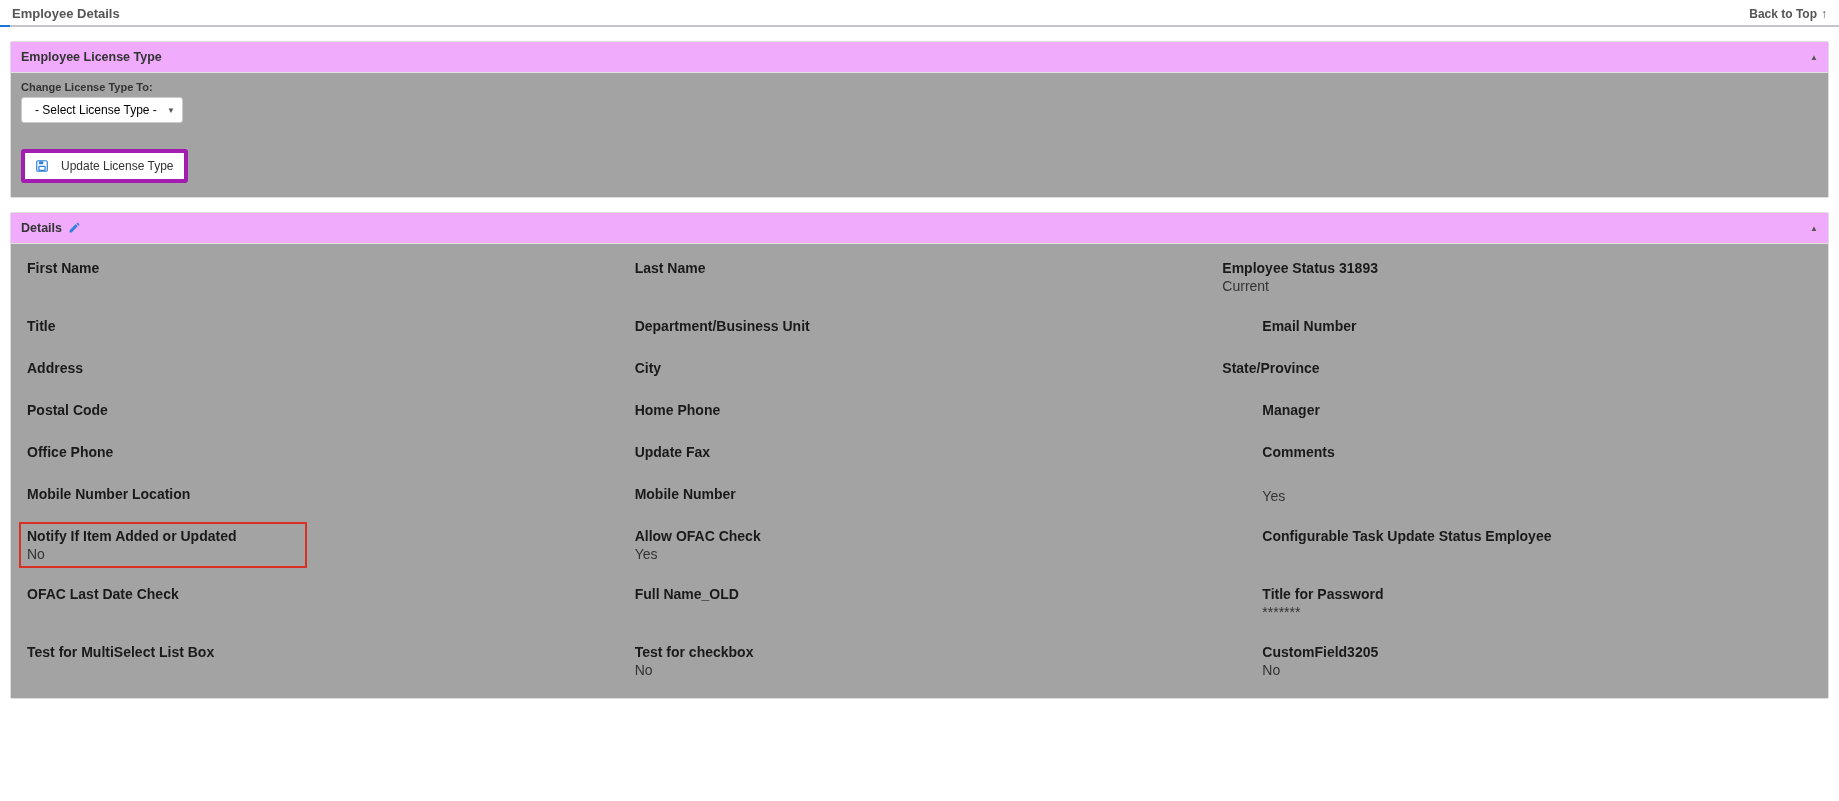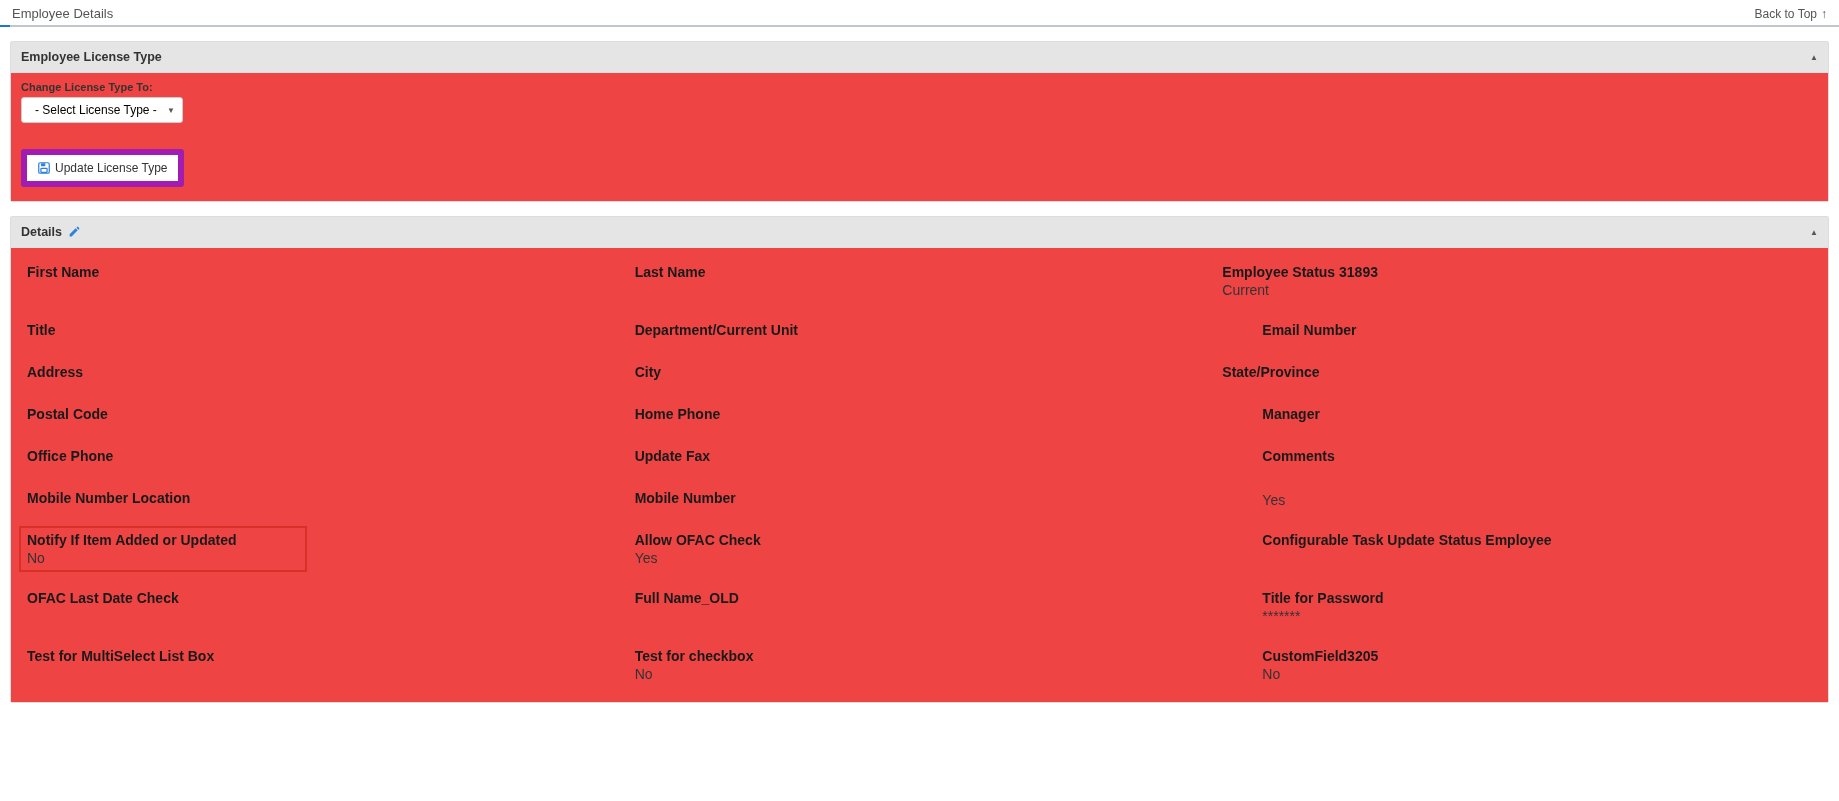--- a/index.html
+++ b/index.html
@@ -9,21 +9,21 @@
     font-family: Arial, Helvetica, sans-serif;
     background: #fff;
     color: #333;
     font-size: 13px;
   }
   .page-header {
     display: flex;
     justify-content: space-between;
     align-items: center;
     padding: 6px 12px 4px 12px;
-    font-weight: normal;
+    font-weight: bold;
     color: #555;
   }
   .page-header .title { font-size: 13px; }
   .back-to-top {
     font-size: 12px;
     color: #555;
     cursor: pointer;
     display: flex;
     align-items: center;
     gap: 4px;
@@ -43,36 +43,36 @@
     background: #1976d2;
   }
   .content { padding: 0 10px; }
 
   .panel {
     border: 1px solid #ddd;
     border-radius: 2px;
     margin-bottom: 14px;
   }
   .panel-header {
-    background: #e5e5e5;
+    background: #f0abfc;
     border-bottom: 1px solid #e1e1e1;
     padding: 8px 10px;
     font-weight: bold;
     font-size: 12.5px;
     color: #333;
     display: flex;
     justify-content: space-between;
     align-items: center;
   }
   .panel-header .left { display: inline-flex; align-items: center; gap: 6px; }
   .collapse-caret {
     font-size: 8px;
     color: #555;
   }
-  .panel-body { padding: 8px 10px 14px 10px; background: #ef4444; }
+  .panel-body { padding: 8px 10px 14px 10px; background: #a3a3a3; }
 
   .small-label {
     font-size: 11px;
     font-weight: bold;
     color: #333;
     margin-bottom: 4px;
     display: block;
   }
   .select-wrap {
     display: inline-block;
@@ -93,30 +93,30 @@
     content: "▼";
     font-size: 8px;
     color: #555;
     position: absolute;
     right: 8px; top: 50%;
     transform: translateY(-50%);
     pointer-events: none;
   }
   .btn {
     margin-top: 26px;
-    border: 6px solid #a21caf;
+    border: 4px solid #a21caf;
     background: #fff;
     border-radius: 3px;
     padding: 6px 10px;
     font-size: 12px;
     color: #333;
     cursor: pointer;
     display: inline-flex;
     align-items: center;
-    gap: 4px;
+    gap: 12px;
   }
   .save-icon {
     width: 14px; height: 14px;
     display: inline-block;
   }
   .edit-icon {
     color: #2f80d9;
     width: 14px; height: 14px;
     display: inline-block;
   }
@@ -219,21 +219,21 @@
         <div class="field">
           <div class="flabel">Employee Status 31893</div>
           <div class="fvalue">Current</div>
         </div>
 
         <div class="field">
           <div class="flabel">Title</div>
           <div class="fvalue"></div>
         </div>
         <div class="field col-b">
-          <div class="flabel">Department/Current Unit</div>
+          <div class="flabel">Department/Business Unit</div>
           <div class="fvalue"></div>
         </div>
         <div class="field col-c">
           <div class="flabel">Email Number</div>
           <div class="fvalue"></div>
         </div>
 
         <div class="field">
           <div class="flabel">Address</div>
           <div class="fvalue"></div>

